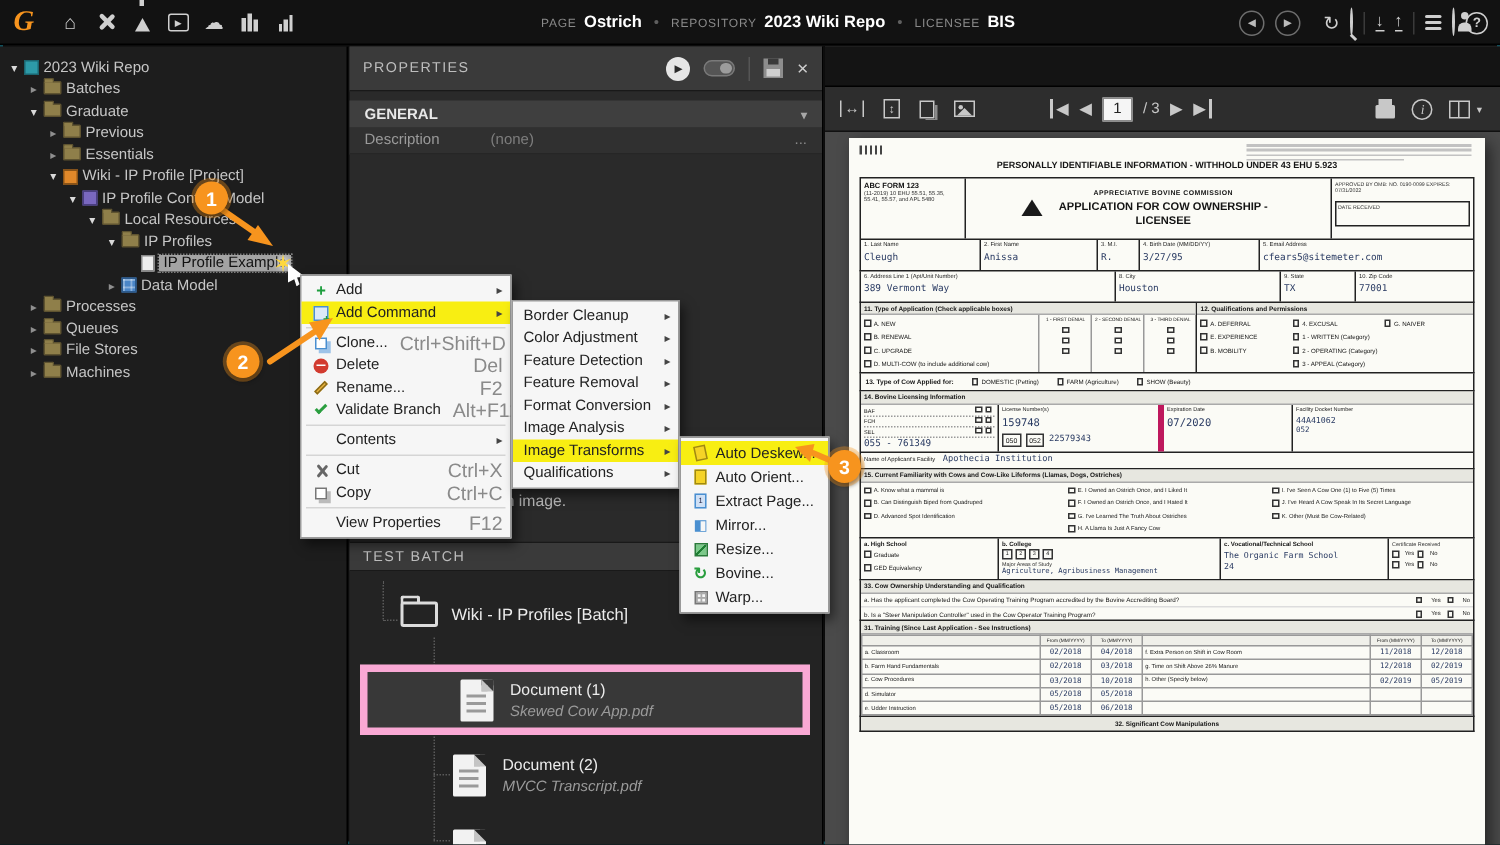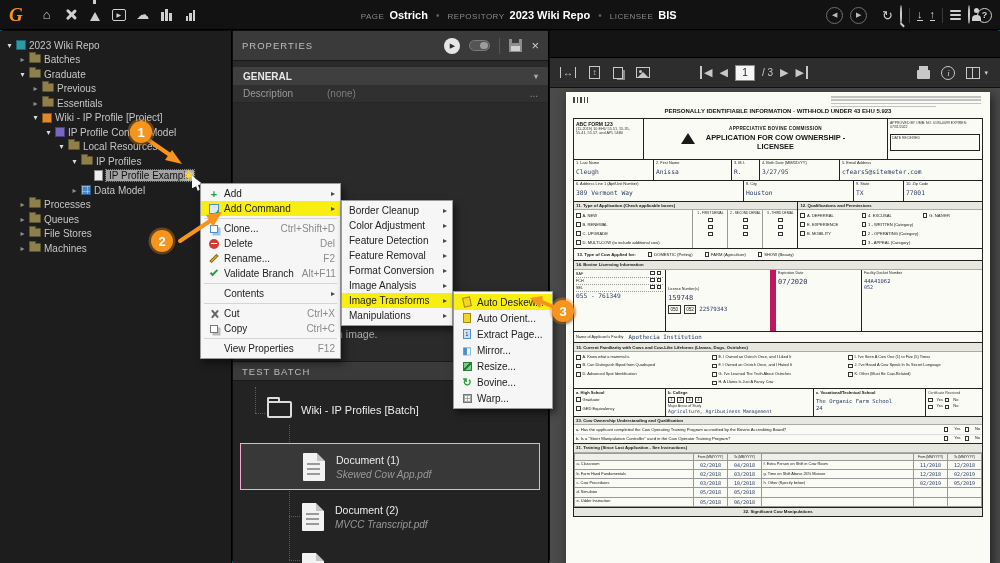--- a/index.html
+++ b/index.html
@@ -79,21 +79,21 @@
   .remarks{position:absolute;left:10px;top:313px;font-size:10.5px;color:#9a9a9a}
   .tbbar{position:absolute;left:0;right:0;top:330px;height:20px;background:#3a3a3a;display:flex;align-items:center;padding:0 9px;font-size:9.5px;letter-spacing:1px;color:#bdbdbd;border-top:1px solid #191919;border-bottom:1px solid #191919}
   .batch{position:absolute;left:0;right:0;top:350px;bottom:0;background:#232323;overflow:hidden}
   .dot-v{position:absolute;border-left:1px dotted #5a5a5a}
   .dot-h{position:absolute;border-top:1px dotted #5a5a5a}
   .b-folder{position:absolute;left:34px;top:20px;display:flex;align-items:center;gap:9px}
   .folder-big{width:25px;height:17px;border:2px solid #dcdcdc;border-radius:2px;position:relative}
   .folder-big::before{content:"";position:absolute;top:-6px;left:-2px;width:9px;height:3px;border:2px solid #dcdcdc;border-bottom:none;border-radius:2px 2px 0 0}
   .b-folder-label{font-size:11px;color:#ececec}
   .b-doc{position:absolute;left:7px;width:300px;height:47px;display:flex;align-items:center;gap:11px;padding-left:62px;cursor:pointer}
-  .b-doc.sel{border:1px solid #f9a8d4;background:#383838}
+  .b-doc.sel{border:5px solid #f9a8d4;background:#383838}
   .doc-ico{width:22px;height:28px;background:#f2f2f2;position:relative;border-radius:1px;flex:none}
   .doc-ico::before{content:"";position:absolute;top:0;right:0;border:4px solid;border-color:#232323 #232323 #c4c4c4 #c4c4c4}
   .b-doc.sel .doc-ico::before{border-color:#383838 #383838 #c4c4c4 #c4c4c4}
   .doc-ico::after{content:"";position:absolute;left:4px;top:10px;width:13px;height:2px;background:#9a9a9a;box-shadow:0 5px 0 #9a9a9a,0 10px 0 #9a9a9a}
   .doc-title{font-size:10.5px;color:#ececec}
   .doc-file{font-size:10px;color:#9a9a9a;font-style:italic;margin-top:3px}
 
   
   .view{position:absolute;left:550px;top:31px;right:0;bottom:0;background:#454545}
   .vstrip{height:27px;background:#141414;border-bottom:1px solid #000}
@@ -155,21 +155,21 @@
   .s12{flex:1}
   .s12-body{display:flex;padding:1px 2px;gap:4px}
   .s12-col{flex:1}
   .p-s13{display:flex;align-items:center;border:1px solid #222;border-top:none;padding:1.5px 3px;gap:12px;font-size:4.4px;height:12px}
   .p-s13 b{font-size:4.4px}
   .p-s14{border:1px solid #222;border-top:none}
   .s14-body{display:flex}
   .s14-left{width:92px;border-right:1px solid #222;padding:1px 2px}
   .s14-mini{display:flex;justify-content:space-between;align-items:center;font-size:3.7px;border-bottom:1px dotted #999;height:7px}
   .s14-hand{font-size:6.2px;margin-top:3px}
-  .s14-mid{width:110px;border-right:6px solid #be185d;padding:17px 2px}
+  .s14-mid{width:110px;border-right:4px solid #be185d;padding:1px 2px}
   .s14-midr{width:86px;border-right:1px solid #222;padding:1px 2px}
   .s14-right{flex:1;padding:1px 2px}
   .s14-lab{font-size:3.7px;color:#222;display:block}
   .s14-big{font-size:7px;margin-top:2px;display:block}
   .s14-boxrow{display:flex;gap:3px;align-items:center;margin-top:3px}
   .nbox{border:1px solid #333;padding:.5px 1.5px;font-size:4.6px}
   .s14-bottom{border-top:1px solid #222;display:flex;align-items:center;padding:1.5px 2px;gap:5px;font-size:3.9px}
   .s14-bottom .mono{font-size:5.8px}
   .p-s15{border:1px solid #222;border-top:none}
   .s15-body{display:flex;padding:1px 2px;gap:4px}
@@ -199,21 +199,21 @@
   
   .menu{position:absolute;background:#f6f6f6;border:1px solid #9a9a9a;box-shadow:3px 4px 7px rgba(0,0,0,.5);padding:2px 0;z-index:50}
   .m1{left:200px;top:183px;width:141px}
   .m2{left:341px;top:200px;width:112px}
   .m3{left:453px;top:291px;width:100px}
   .mi{display:flex;align-items:center;height:15px;padding:0 5px;font-size:10px;color:#222;cursor:pointer;white-space:nowrap}
   .m3 .mi{height:16px}
   .mi.hl{background:#f8ee12}
   .mic{width:16px;display:flex;align-items:center;justify-content:center;flex:none}
   .ml{margin-left:2px}
-  .msc{margin-left:auto;color:#8a8a8a;font-size:10px;padding-left:8px}
+  .msc{margin-left:auto;color:#8a8a8a;font-size:13px;padding-left:8px}
   .sub{margin-left:auto;color:#444;font-size:8px;padding-left:8px}
   .msep{height:1px;background:#d5d5d5;margin:2px 3px}
   .ic-add{color:#1e9e3e;font-weight:bold;font-size:11px}
   .ic-addcmd{position:relative;width:10px;height:10px;border:1px solid #4a8fd0;background:#dce9f7}
   .ic-addcmd::after{content:"+";position:absolute;right:-2px;bottom:-4px;color:#1e9e3e;font-weight:bold;font-size:8px}
   .ic-clone{width:8px;height:8px;border:1px solid #4a8fd0;background:#fff;box-shadow:2.5px 2.5px 0 #9ec3e8}
   .ic-del{width:10px;height:10px;border-radius:50%;background:#d23b2f;position:relative}
   .ic-del::after{content:"";position:absolute;left:2px;top:4.2px;width:6px;height:1.6px;background:#fff}
   .ic-ren{width:10px;height:3px;background:#e8b23a;border:1px solid #8a6a1a;transform:rotate(-45deg)}
   .ic-val{width:8px;height:4px;border-left:2px solid #2a9e3f;border-bottom:2px solid #2a9e3f;transform:rotate(-45deg);margin-top:-3px}
@@ -955,21 +955,21 @@
       </div>
     <div class="mi">
         <span class="ml">Image Analysis</span>
         <span class="sub">▸</span>
       </div>
     <div class="mi hl">
         <span class="ml">Image Transforms</span>
         <span class="sub">▸</span>
       </div>
     <div class="mi">
-        <span class="ml">Manipulations</span>
+        <span class="ml">Qualifications</span>
         <span class="sub">▸</span>
       </div>
   </div>
 
   <div class="menu m3">
     <div class="mi hl">
         <span class="mic">
           <span class="ic-deskew"></span>
         </span>
         <span class="ml">Auto Deskew...</span>

